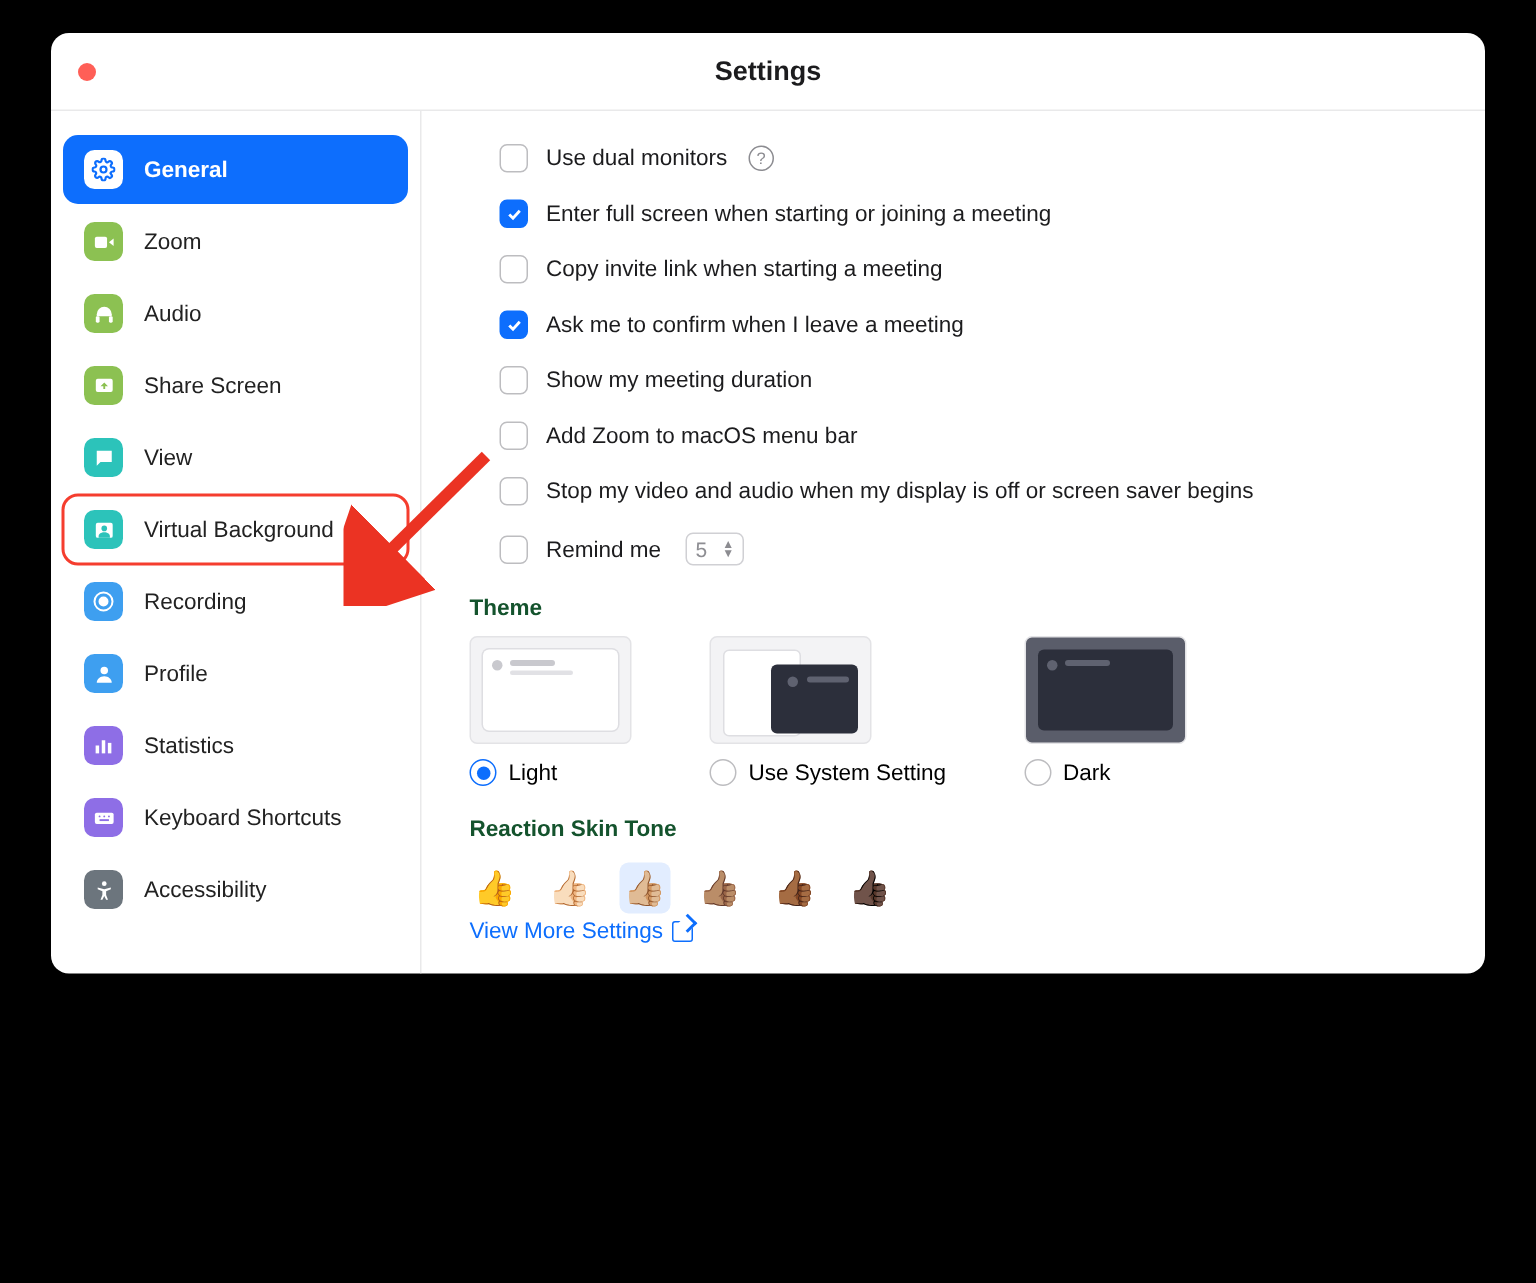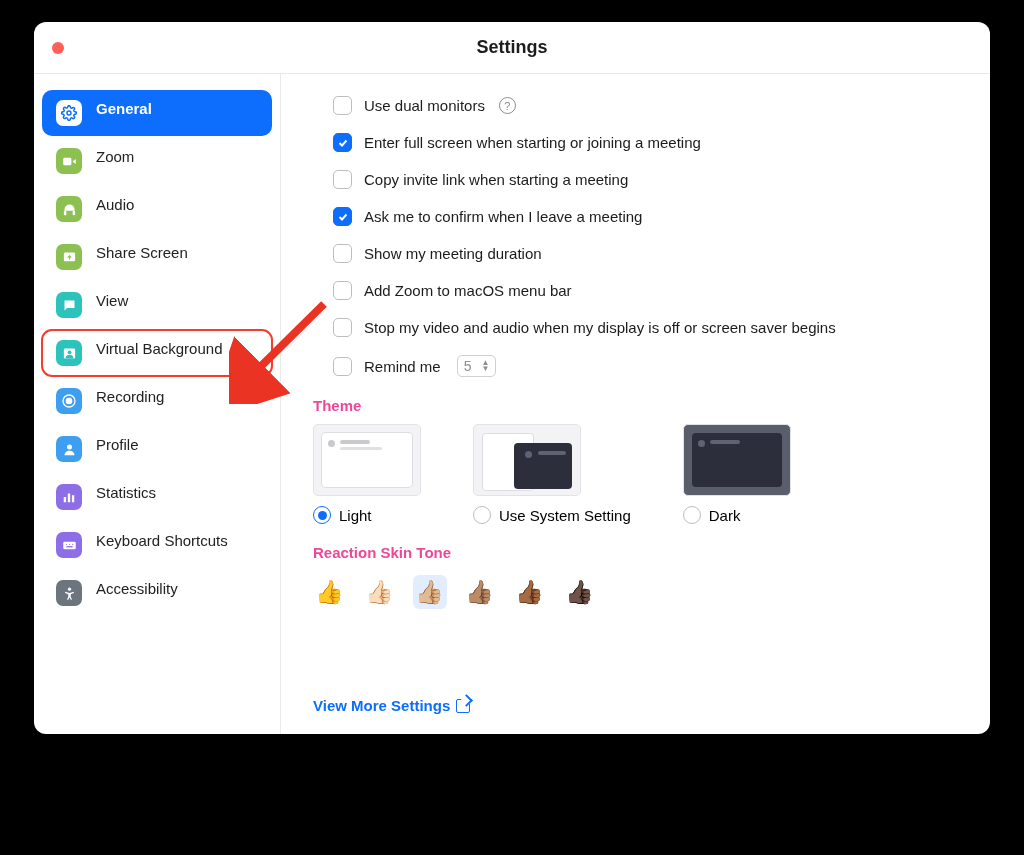--- a/index.html
+++ b/index.html
@@ -9,21 +9,21 @@
       width: 1024px;
       height: 855px;
       padding: 20px;
       position: relative;
     }
     .window {
       position: absolute;
       left: 34px;
       top: 22px;
       width: 956px;
-      height: 712px;
+      height: 627px;
       background: #fff;
       border-radius: 12px;
       box-shadow: 0 20px 50px rgba(0,0,0,0.35);
       display: flex;
       flex-direction: column;
       overflow: hidden;
     }
     .titlebar {
       height: 52px;
       display: flex;
@@ -49,20 +49,21 @@
       display: flex;
       min-height: 0;
     }
     .sidebar {
       width: 247px;
       border-right: 1px solid #e9e9ea;
       padding: 14px 8px;
     }
     .sidebar-item {
       display: flex;
+      align-items: center;
       gap: 14px;
       padding: 10px 14px;
       border-radius: 10px;
       font-size: 15px;
       color: #222;
       cursor: pointer;
       margin: 2px 0;
     }
     .sidebar-item .icon {
       width: 26px; height: 26px;
@@ -151,21 +152,21 @@
       margin-left: 10px;
       font-size: 8px;
       line-height: 6px;
       display: flex;
       flex-direction: column;
       color: #8c8c91;
     }
     .section-title {
       font-size: 15px;
       font-weight: 700;
-      color: #ec4899;
+      color: #14532d;
       margin: 20px 0 10px;
     }
     .themes {
       display: flex;
       gap: 52px;
       margin-bottom: 8px;
       align-items: center;
     }
     .theme {
       display: flex;
@@ -216,21 +217,21 @@
     }
     .radio.checked { border-color:#0d6efd; }
     .radio.checked::after { content:"";width:9px;height:9px;border-radius:50%;background:#0d6efd; }
 
     .skin-row { display:flex;gap:16px;margin-top:14px; }
     .skin { width:34px;height:34px;display:flex;align-items:center;justify-content:center;font-size:23px;cursor:pointer;border-radius:6px; }
     .skin.selected { background:#e2edff; }
 
     .link {
       display:flex;align-items:center;gap:6px;
-      color:#0d6efd;font-weight:700;font-size:15px;cursor:pointer;
+      color:#0d6efd;font-weight:400;font-size:15px;cursor:pointer;
       position: absolute;
       bottom: 20px;
       left: 32px;
     }
     .ext-icon {
       width:14px;height:14px;border:1.7px solid #0d6efd;border-radius:2px;position:relative;
     }
     .ext-icon::after{
       content:"";position:absolute;right:-2px;top:-4px;width:7px;height:7px;
       border-top:2px solid #0d6efd;border-right:2px solid #0d6efd;background:#fff;

